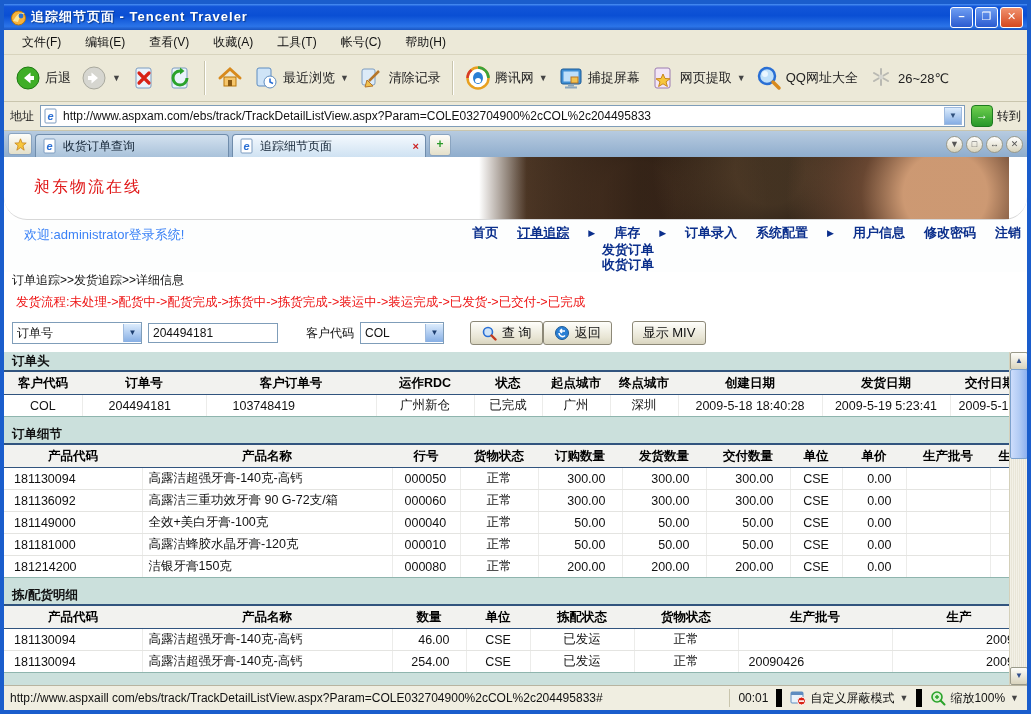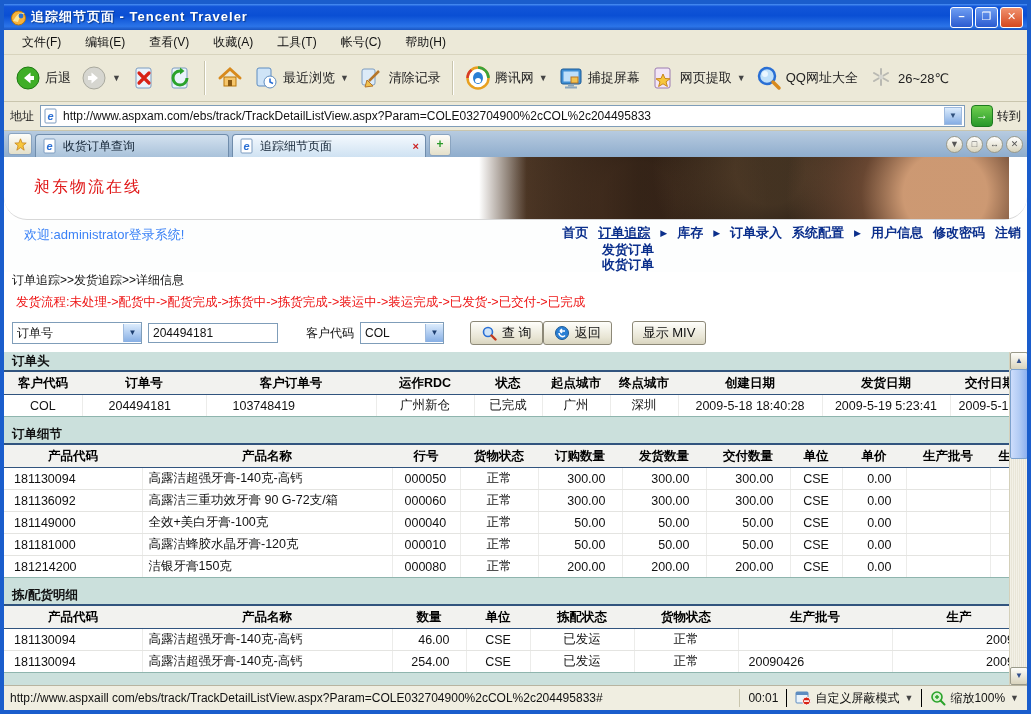--- a/index.html
+++ b/index.html
@@ -47,21 +47,21 @@
   .banner{height:62px;background:#fff;position:relative;border-bottom:1px solid #d7d7d7;border-radius:23px;}
   .logo{position:absolute;left:30px;top:20px;color:#e01818;font-size:16px;letter-spacing:2px;}
   .banner-photo{position:absolute;right:18px;top:0;width:530px;height:62px;
     background:
       radial-gradient(circle at 88% 60%, rgba(214,160,120,.95) 0 9%, rgba(150,100,70,.6) 18%, rgba(0,0,0,0) 34%),
       radial-gradient(circle at 55% 20%, rgba(120,90,60,.5) 0 12%, rgba(0,0,0,0) 40%),
       radial-gradient(circle at 30% 70%, rgba(90,60,40,.45) 0 10%, rgba(0,0,0,0) 35%),
       linear-gradient(90deg,#fff 0,#4a3524 9%,#17100a 30%,#0d0a07 60%,#241812 100%);}
   .welcome-block{height:52px;position:relative;background:#fdfefe;}
   .welcome{position:absolute;left:8px;top:6px;color:#3b82f6;font-size:13px;margin-left:12px;}
-  .mainnav{position:absolute;right:6px;top:4px;display:flex;align-items:center;gap:10px;}
+  .mainnav{position:absolute;right:6px;top:4px;display:flex;align-items:center;gap:19px;}
   .nav-link{color:#0b2f8c;font-weight:bold;font-size:13px;white-space:nowrap;}
   .nav-link.current{text-decoration:underline;}
   .nav-sep{color:#0b2f8c;font-size:9px;}
   .subnav{position:absolute;left:598px;top:22px;display:flex;flex-direction:column;line-height:15px;}
   .subnav .nav-sub{color:#0b2f8c;font-weight:bold;font-size:13px;}
   .breadcrumb{height:18px;padding-left:8px;color:#111;font-size:12px;}
   .flow{height:24px;padding-left:12px;color:#ee1515;font-size:12.5px;display:flex;align-items:center;}
   
   .queryform{height:38px;display:flex;align-items:center;padding-left:8px;}
   .xp-select{height:20px;border:1px solid #7f9db9;background:#fff;display:flex;align-items:center;}
@@ -114,21 +114,21 @@
   #tbl-pk td:nth-child(8){text-align:right;padding-right:1px}
   
   .vscroll{position:absolute;top:0;right:0;bottom:0;width:17px;background:repeating-linear-gradient(90deg,#f3f1e7 0 1px,#e9e6d8 1px 2px);border-left:1px solid #d4d0ba;}
   .sbtn{position:absolute;left:0;width:16px;height:16px;background:linear-gradient(#fdfdf9,#d9d4bd);border:1px solid #9a9a8a;border-radius:2px;color:#33508c;font-size:8px;text-align:center;line-height:15px;}
   .sbtn.up{top:0;}
   .sbtn.down{bottom:0;}
   .sthumb{position:absolute;left:0;top:17px;width:16px;height:88px;border:1px solid #7da2ce;border-radius:2px;background:linear-gradient(90deg,#cdddfc,#b3ccf4 50%,#8cb0f0);}
   
   .statusbar{height:24px;background:#f0eee1;border-top:1px solid #b8b4a0;display:flex;align-items:center;font-size:12px;color:#111;}
   .status-url{flex:1;padding:0 6px;white-space:nowrap;overflow:hidden;border-right:1px solid #c9c5ad;height:18px;line-height:18px;}
-  .status-cell{display:flex;align-items:center;gap:4px;padding:0 8px;border-right:1px solid #000000;height:18px;white-space:nowrap;}
+  .status-cell{display:flex;align-items:center;gap:4px;padding:0 8px;border-right:6px solid #000000;height:18px;white-space:nowrap;}
   .status-cell:last-child{border-right:none;}
 </style>
 </head>
 <body>
 
 <div class="window">
 
   <div class="titlebar">
     <svg class="ticon" viewBox="0 0 17 17">
       <circle cx="8.5" cy="9" r="7" fill="#f7b23c" stroke="#b97708"></circle>

